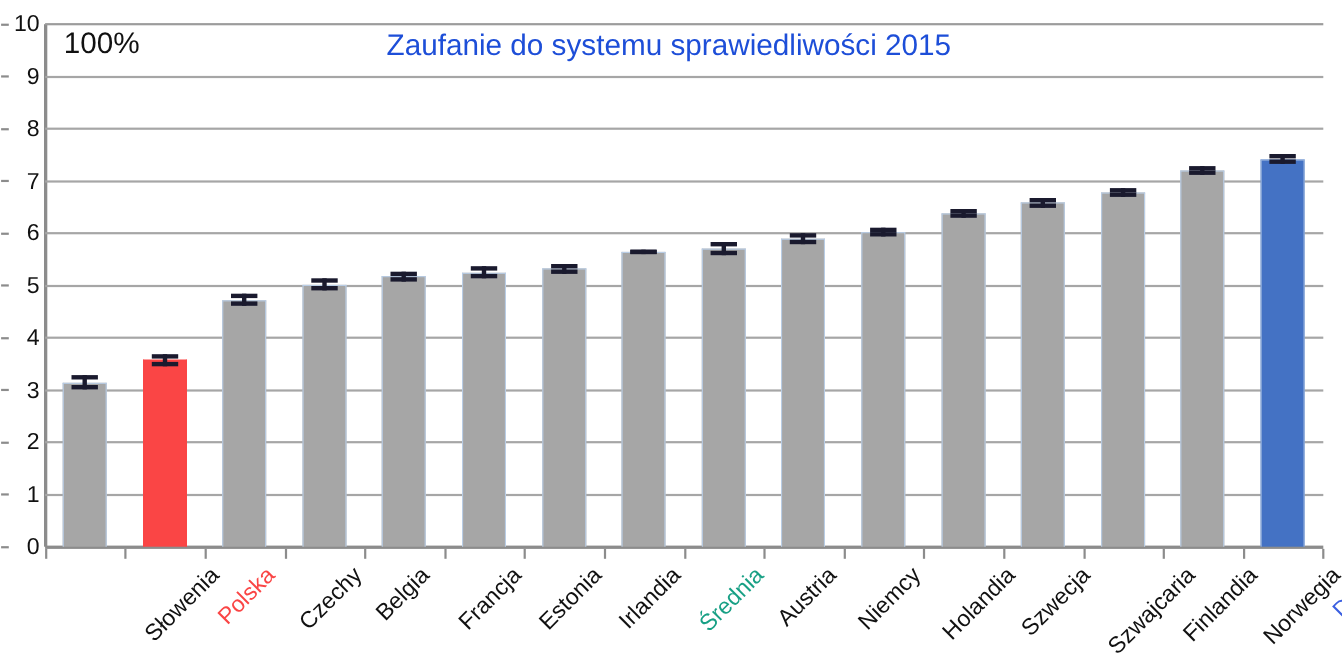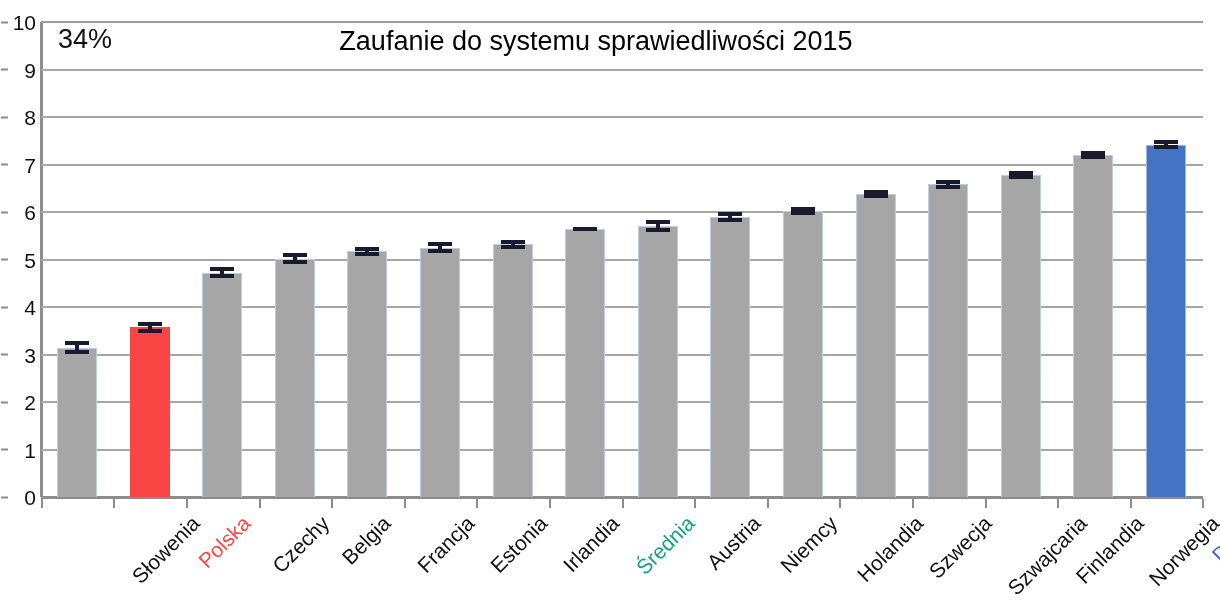--- a/index.html
+++ b/index.html
@@ -127,22 +127,23 @@
   .xlabel.teal   { color: #18a085; }
   .xlabel.blue   { color: #3b5fe0; }
   
   #chart-title {
     position: absolute;
     left: 0;
     top: 28px;
     width: 1192px;
     text-align: center;
     font-size: 27px;
-    color: #000000;
-    line-height: 1;
+    color: #1d4ed8;
+    line-height: 1;
+    padding-left: 12px;
   }
   #label-100 {
     position: absolute;
     left: 58px;
     top: 26px;
     font-size: 27px;
     color: #111;
     line-height: 1;
   }
   #label-0 {
@@ -153,21 +154,21 @@
     color: #111;
     line-height: 1;
   }
 </style>
 </head>
 <body>
 
 <div id="chart-root">
 
   <div id="chart-title">Zaufanie do systemu sprawiedliwości 2015</div>
-  <div id="label-100">34%</div>
+  <div id="label-100">100%</div>
   <div id="label-0">0%</div>
 
   <div id="plot-area">
     <div class="axis-line-y"></div>
     <div class="axis-line-x"></div>
     <div id="gridlines">
         <div class="gridline" style="top: 426.5px;"></div>
         <div class="gridline" style="top: 379px;"></div>
         <div class="gridline" style="top: 331.5px;"></div>
         <div class="gridline" style="top: 284px;"></div>

